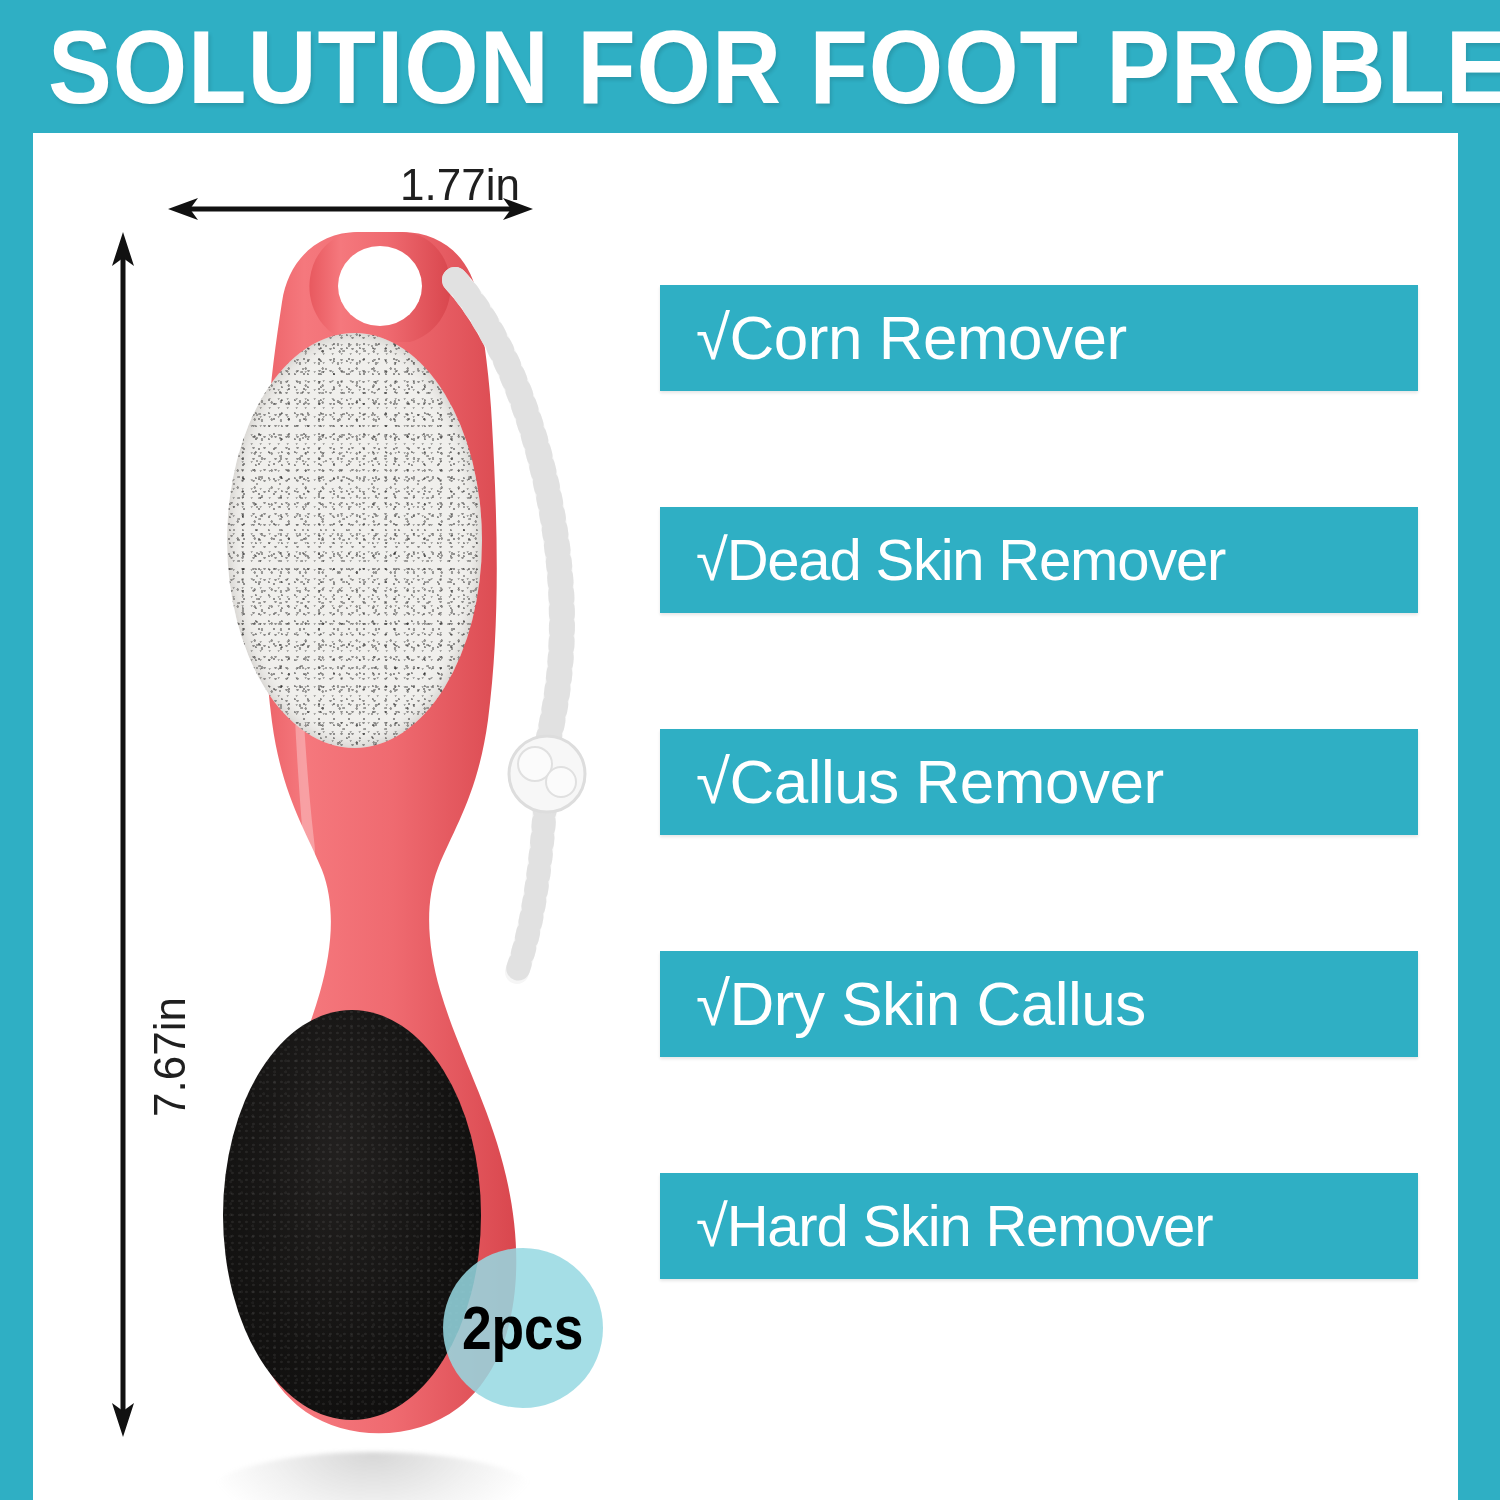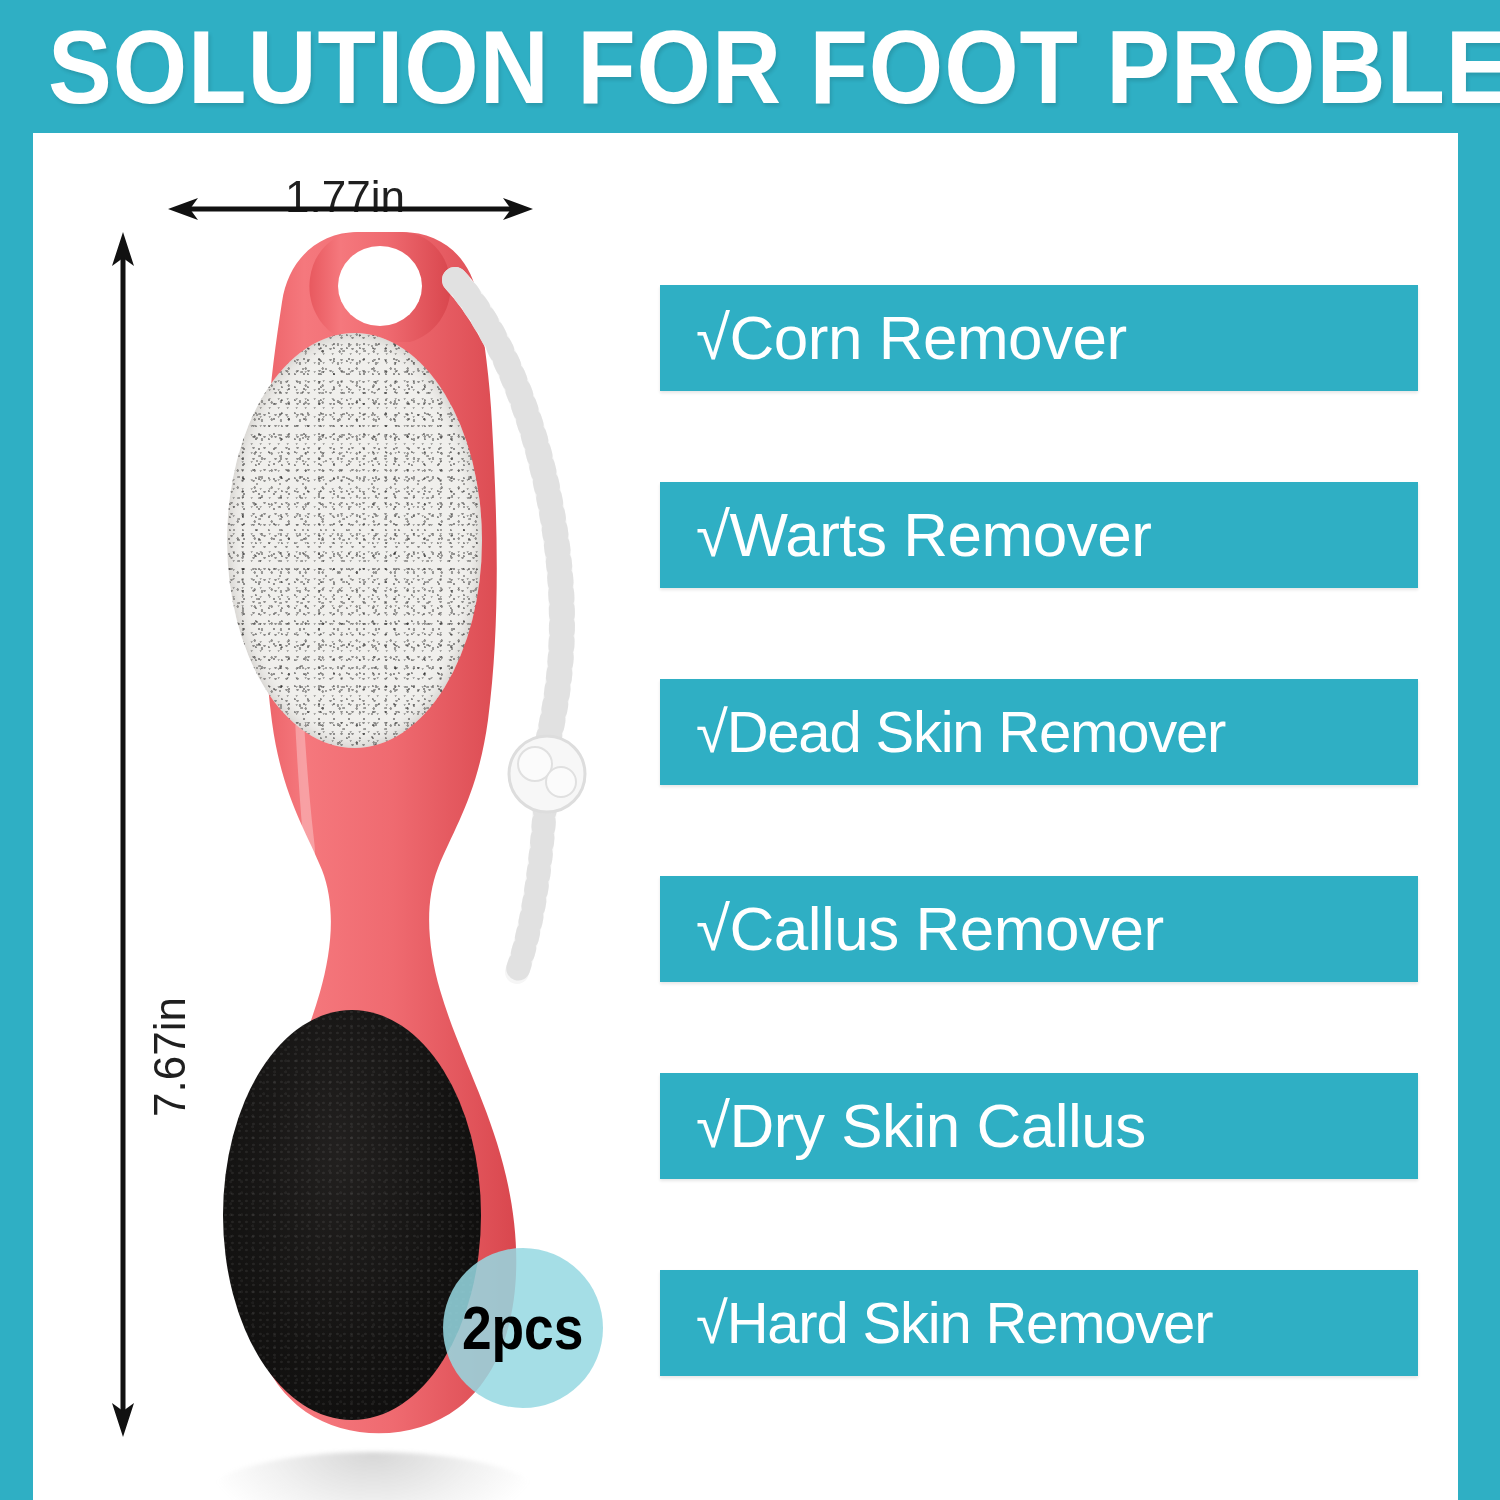--- a/index.html
+++ b/index.html
@@ -52,23 +52,23 @@
     white-space: nowrap;
     transform: scaleX(0.92);
     transform-origin: left center;
     text-shadow: 2px 3px 4px rgba(0,0,0,0.12);
   }
 
   
   .dim-width-label {
     position: absolute;
     left: 170px;
-    top: 172px;
+    top: 160px;
     width: 350px;
-    text-align: center;
+    text-align: right;
     font-size: 44px;
     color: #1f1f1f;
     white-space: nowrap;
   }
   .dim-width-arrow {
     position: absolute;
     left: 168px;
     top: 196px;
     width: 365px;
     height: 26px;
@@ -184,21 +184,21 @@
     position: absolute;
     left: 660px;
     top: 285px;
     width: 760px;
   }
   .feature-bar {
     position: relative;
     width: 758px;
     height: 106px;
     background: #2FAFC4;
-    margin-bottom: 91px;
+    margin-bottom: 116px;
     display: flex;
     align-items: center;
     box-shadow: 0 2px 3px rgba(0,0,0,0.10);
   }
   .feature-bar:last-child { margin-bottom: 9px; }
   .feature-label {
     color: #ffffff;
     font-size: 62px;
     line-height: 66px;
     padding-left: 36px;
@@ -285,23 +285,20 @@
   <div class="badge">
     <span class="badge-text">2pcs</span>
   </div>
 
   <div class="features">
 
     <div class="feature-bar">
       <span class="feature-label">√Corn Remover</span>
     </div>
 
-    <div class="feature-bar">
-      <span class="feature-label">√Warts Remover</span>
-    </div>
 
     <div class="feature-bar">
       <span class="feature-label tight">√Dead Skin Remover</span>
     </div>
 
     <div class="feature-bar">
       <span class="feature-label">√Callus Remover</span>
     </div>
 
     <div class="feature-bar">

